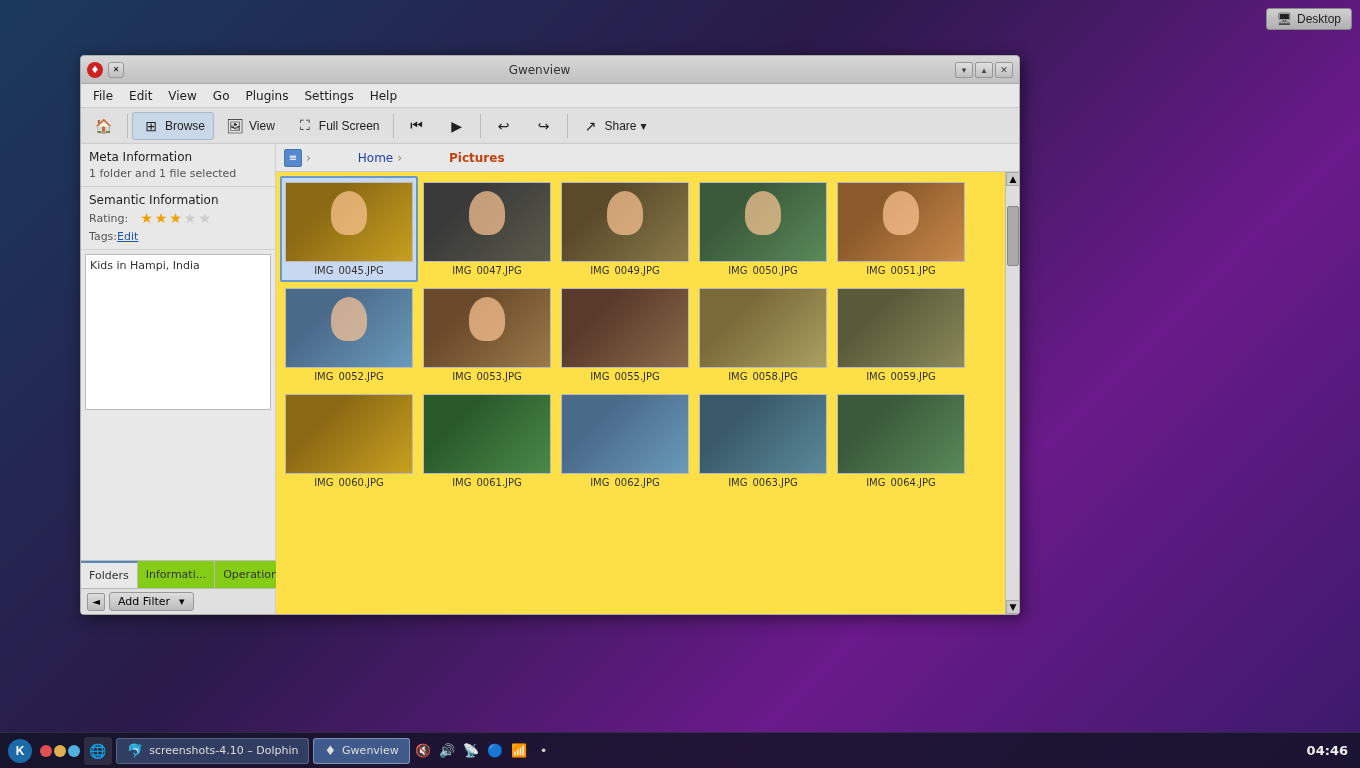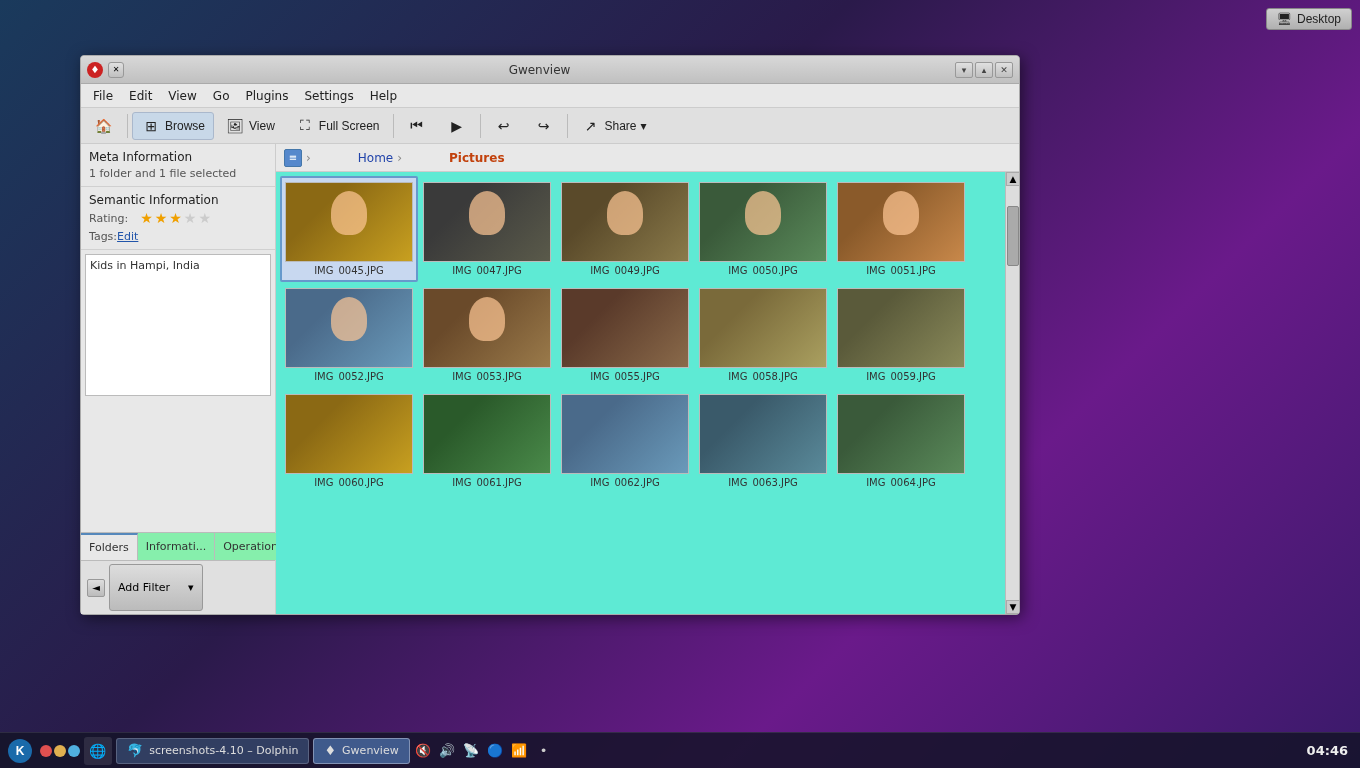--- a/index.html
+++ b/index.html
@@ -255,21 +255,21 @@
       background: #d8d8d8;
       height: 28px;
     }
     .panel-tab {
       padding: 4px 8px;
       font-size: 11px;
       cursor: pointer;
       border-right: 1px solid #bbb;
       display: flex;
       align-items: center;
-      background: #86efac;
+      background: #84cc16;
       color: #333;
     }
     .panel-tab:first-child {
       background: #e8e8e8;
       border-top: 2px solid #5588bb;
     }
 
     
     .filter-row {
       display: flex;
@@ -288,26 +288,26 @@
       cursor: pointer;
       display: flex;
       align-items: center;
       justify-content: center;
       font-size: 10px;
     }
     .add-filter-btn {
       background: linear-gradient(180deg, #ddd, #bbb);
       border: 1px solid #999;
       border-radius: 3px;
-      padding: 16px 8px;
-      font-size: 11px;
-      cursor: pointer;
-      display: flex;
-      align-items: center;
-      gap: 18px;
+      padding: 2px 8px;
+      font-size: 11px;
+      cursor: pointer;
+      display: flex;
+      align-items: center;
+      gap: 9px;
     }
 
     
     .right-content {
       flex: 1;
       display: flex;
       flex-direction: column;
       overflow: hidden;
     }
 
@@ -347,21 +347,21 @@
       color: #c2410c;
       font-weight: bold;
     }
 
     
     .thumbnail-grid {
       flex: 1;
       overflow-y: auto;
       overflow-x: hidden;
       padding: 4px;
-      background: #5eead4;
+      background: #fde047;
       display: flex;
       flex-wrap: wrap;
       gap: 0;
       align-content: flex-start;
     }
 
     .thumb-item {
       width: 138px;
       display: flex;
       flex-direction: column;

